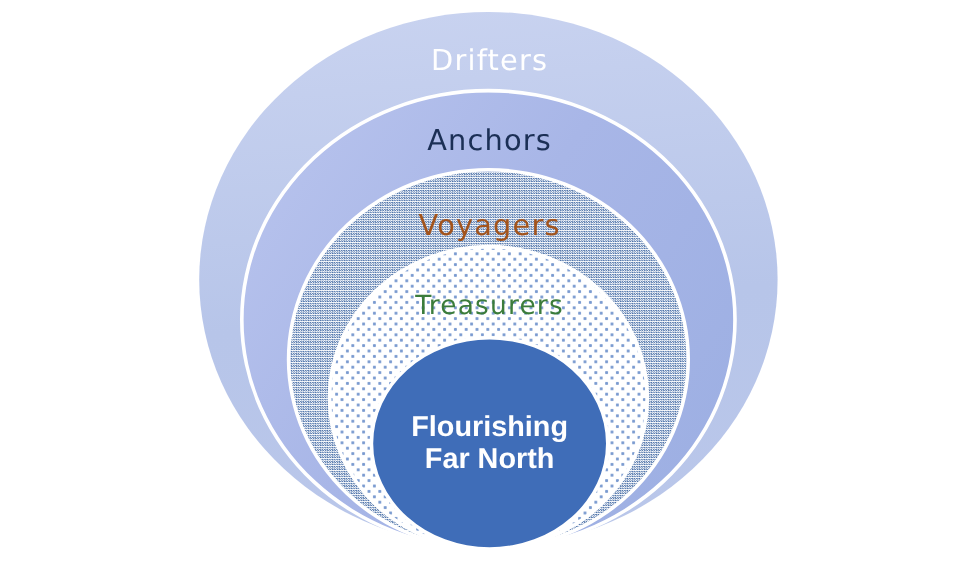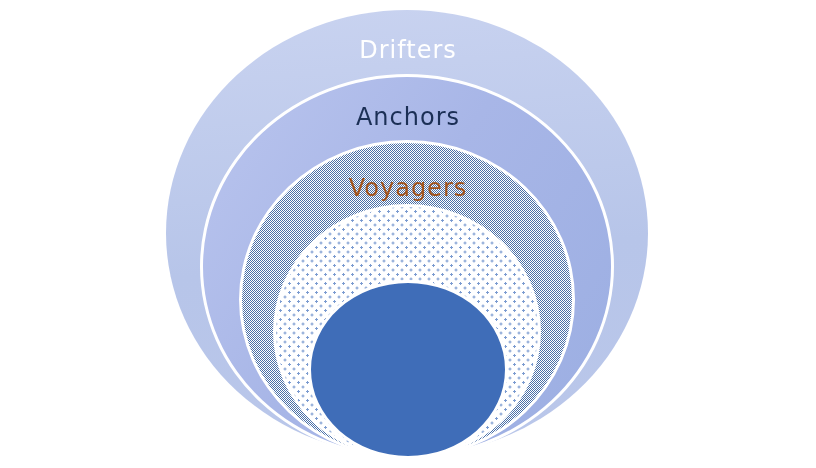--- a/index.html
+++ b/index.html
@@ -92,15 +92,17 @@
   <div class="circle ring-voyagers"></div>
   <div class="circle ring-treasurers"></div>
   <div class="circle ring-core"></div>
 
   <div class="ring-label label-anchors">Anchors</div>
 
   <div class="ring-label label-drifters">Drifters</div>
 
   <div class="ring-label label-voyagers">Voyagers</div>
 
+  <div class="ring-label label-treasurers">Treasurers</div>
 
+  <div class="label-core">Flourishing Far North</div>
 
 </div>
 
 </body></html>

